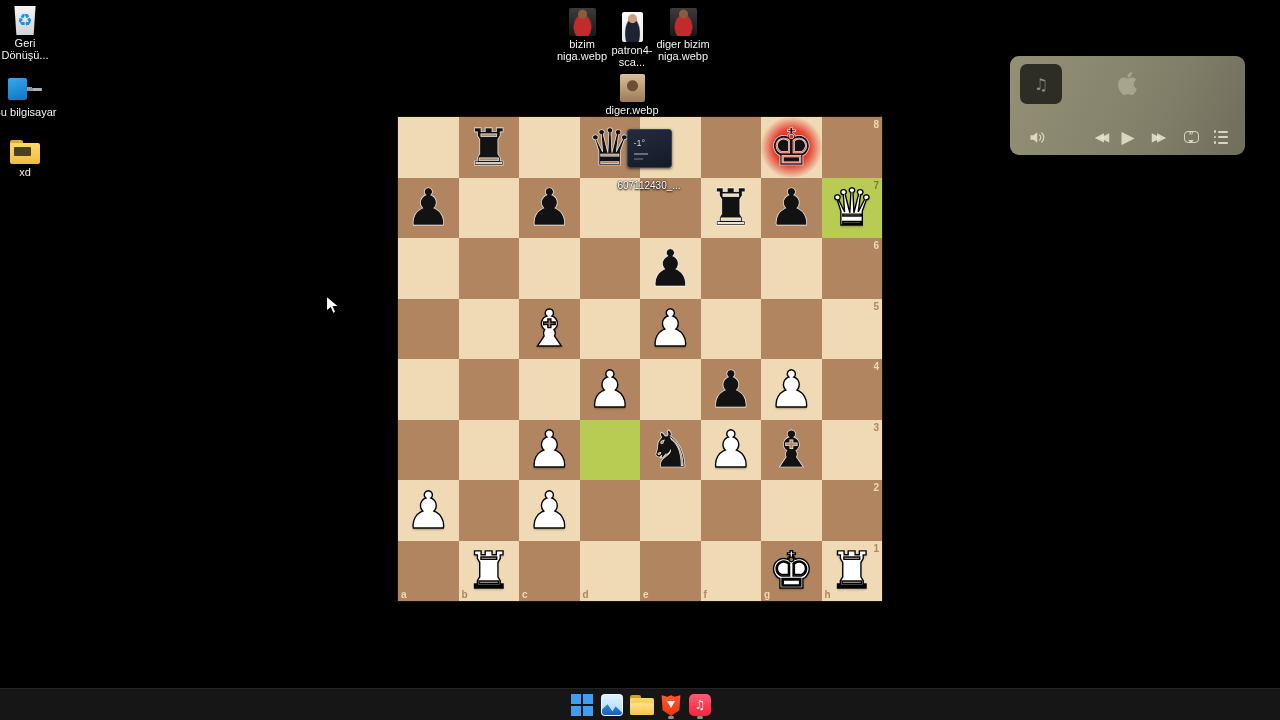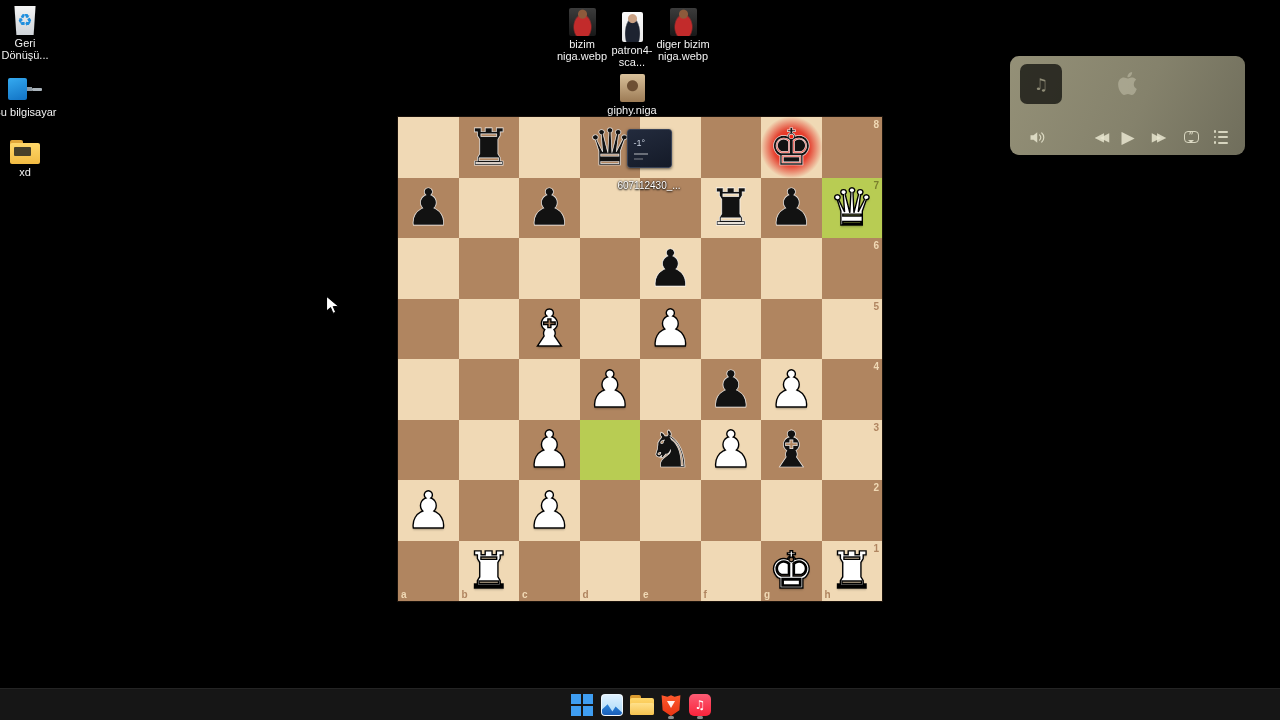--- a/index.html
+++ b/index.html
@@ -185,21 +185,21 @@
 </div>
 
 <div class="desk-icon" style="left:651px; top:8px;">
   <div class="glyph thumb player"></div>
   <div class="lbl">diger bizim
 niga.webp</div>
 </div>
 
 <div class="desk-icon" style="left:600px; top:74px;">
   <div class="glyph thumb giphy"></div>
-  <div class="lbl">giphy.niga</div>
+  <div class="lbl">diger.webp</div>
 </div>
 
 <div id="board">
     <div class="sq light"></div>
     <div class="sq dark">
       <span class="piece black">♜</span>
     </div>
     <div class="sq light"></div>
     <div class="sq dark">
       <span class="piece black">♛</span>

